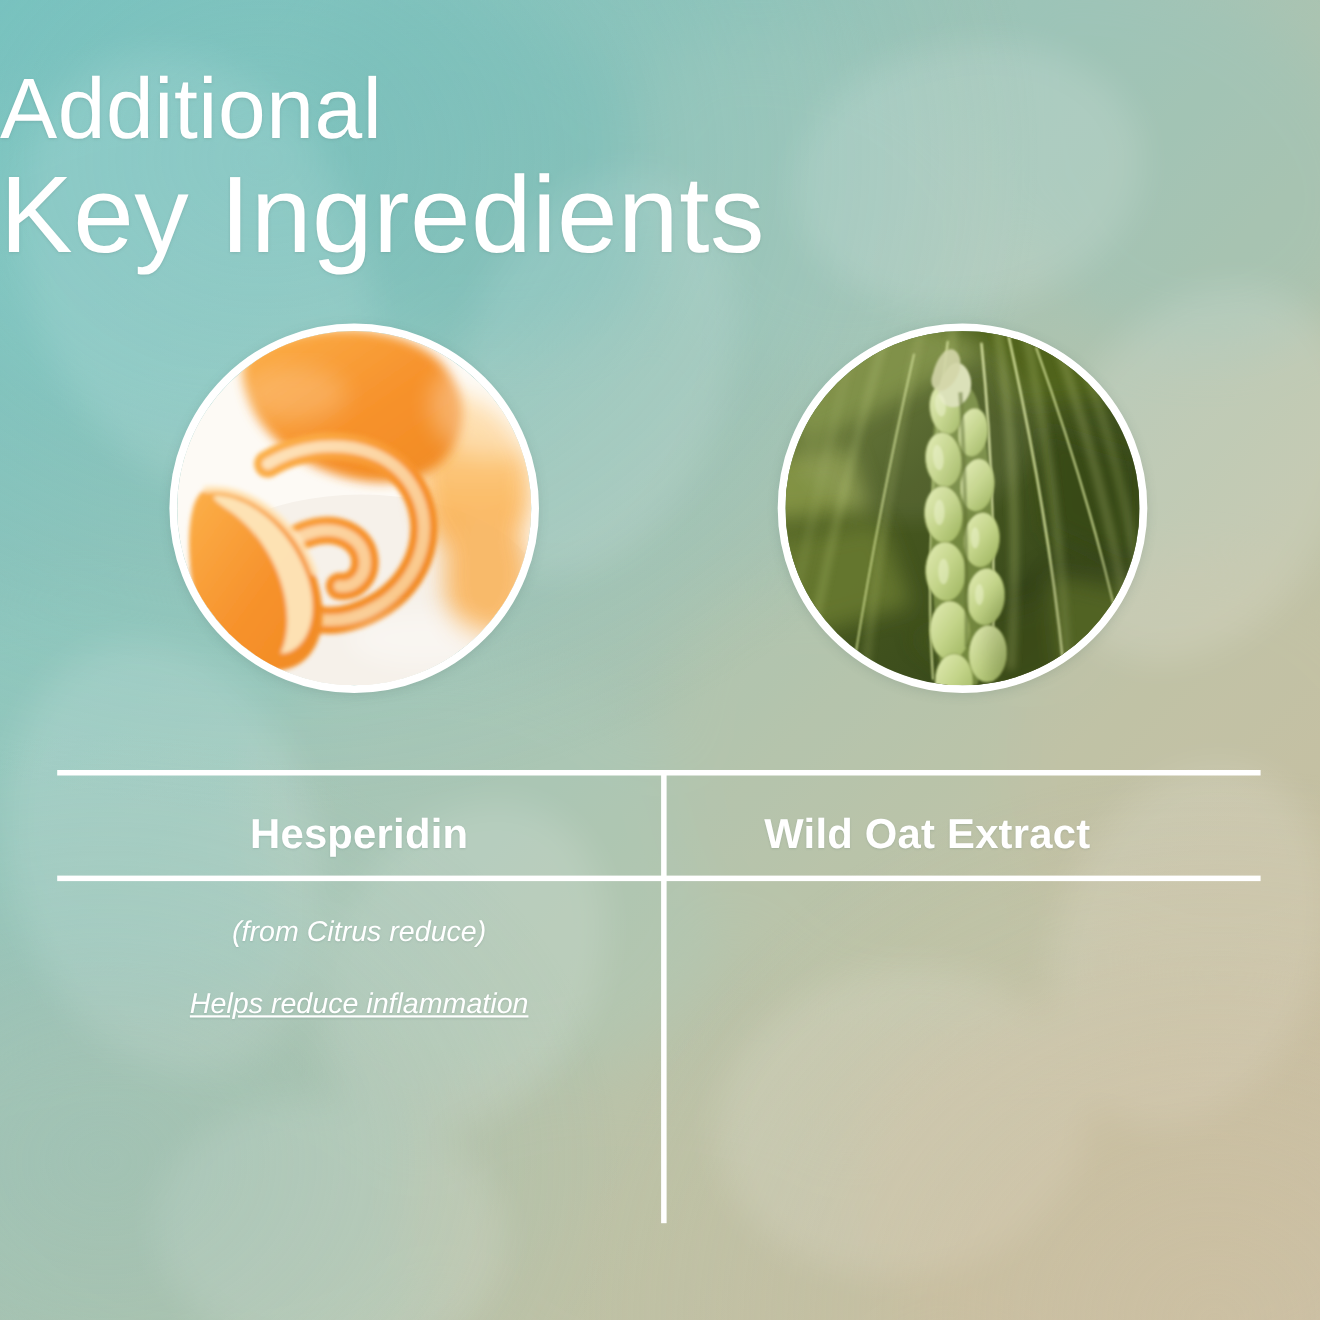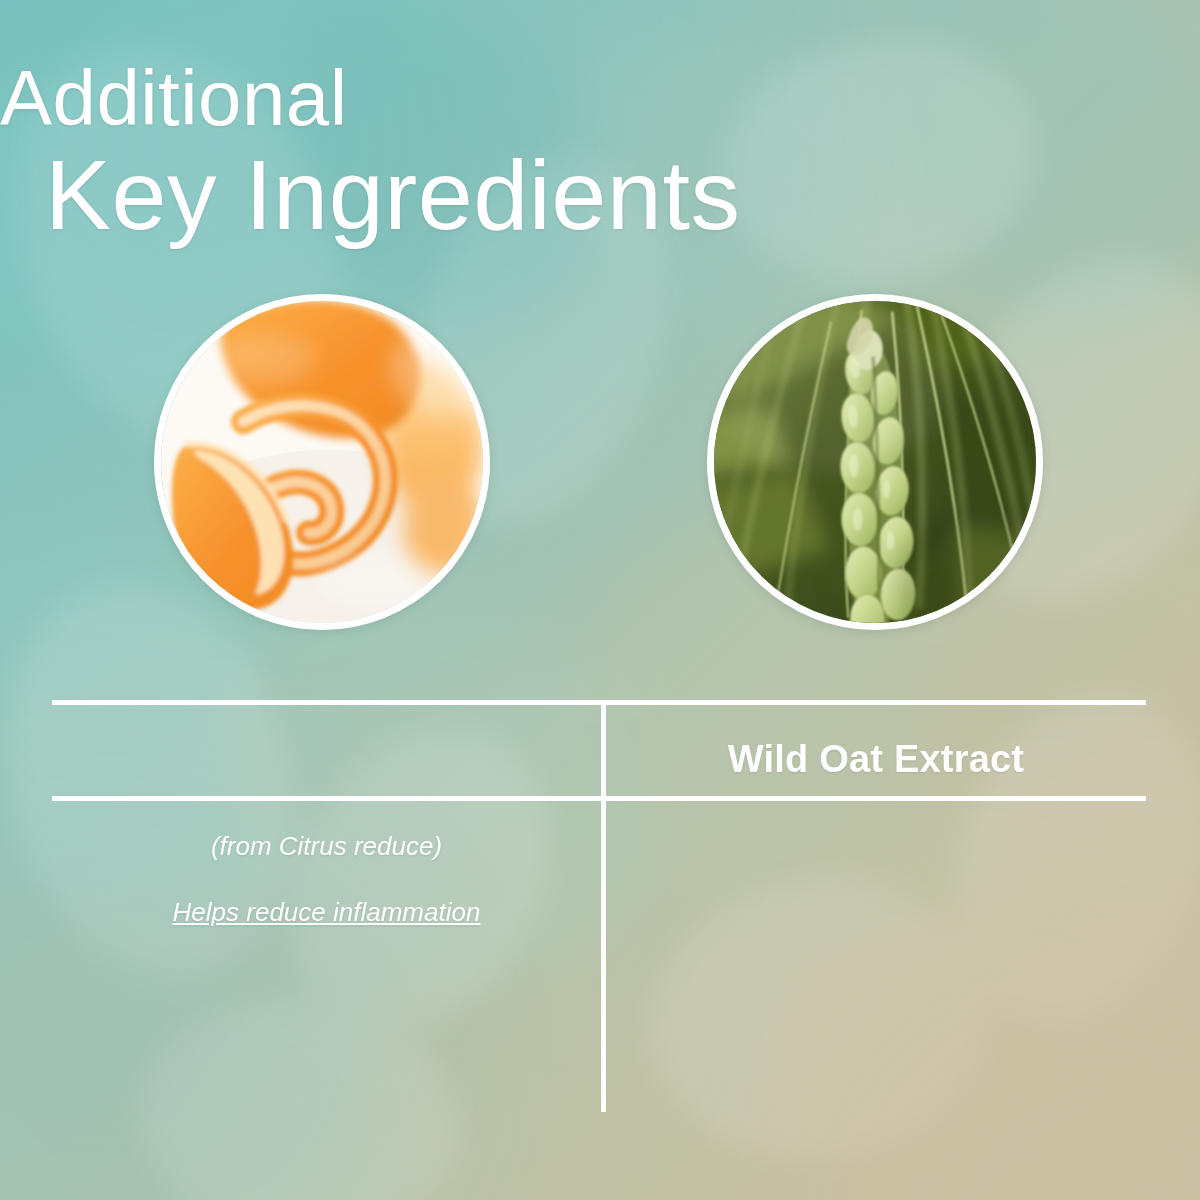--- a/index.html
+++ b/index.html
@@ -62,21 +62,20 @@
     letter-spacing: 0.5px;
     font-stretch: condensed;
   }
   .title-line2 {
     display: block;
     font-size: 99px;
     font-weight: 300;
     letter-spacing: 0.5px;
     margin-top: 8px;
     font-stretch: condensed;
-    padding-left: 45px;
   }
 
   
   .photo {
     position: absolute;
     width: 336px;
     height: 336px;
     border-radius: 50%;
     border: 7px solid #ffffff;
     box-sizing: border-box;
@@ -109,21 +108,21 @@
   }
 
   
   .col {
     position: absolute;
     color: #ffffff;
     text-align: center;
     text-shadow: 0 1px 2px rgba(80,110,105,0.20);
   }
   .col-left  { left: 52px;  width: 549px; }
-  .col-right { left: 606px; width: 540px; }
+  .col-right { left: 573px; width: 540px; }
 
   .ingredient-name {
     position: absolute;
     top: 722px;
     height: 74px;
     line-height: 74px;
     font-size: 38px;
     font-weight: bold;
     letter-spacing: 0.2px;
   }
@@ -340,20 +339,21 @@
         <ellipse cx="120" cy="90" rx="120" ry="90" fill="#ffffff" opacity="0.07" filter="url(#gB1)"></ellipse>
         <ellipse cx="300" cy="300" rx="110" ry="90" fill="#000000" opacity="0.12" filter="url(#gB1)"></ellipse>
       </svg>
     </div>
   </div>
 
   <div class="hrule hrule-top"></div>
   <div class="hrule hrule-bottom"></div>
   <div class="vrule"></div>
 
+  <div class="col col-left ingredient-name">Hesperidin</div>
   <div class="col col-left ingredient-desc">
     <span class="desc-line">(from Citrus reduce)</span>
     <span class="desc-line">Helps reduce inflammation</span>
   </div>
 
   <div class="col col-right ingredient-name">Wild Oat Extract</div>
 
 </div>
 
 </body></html>

